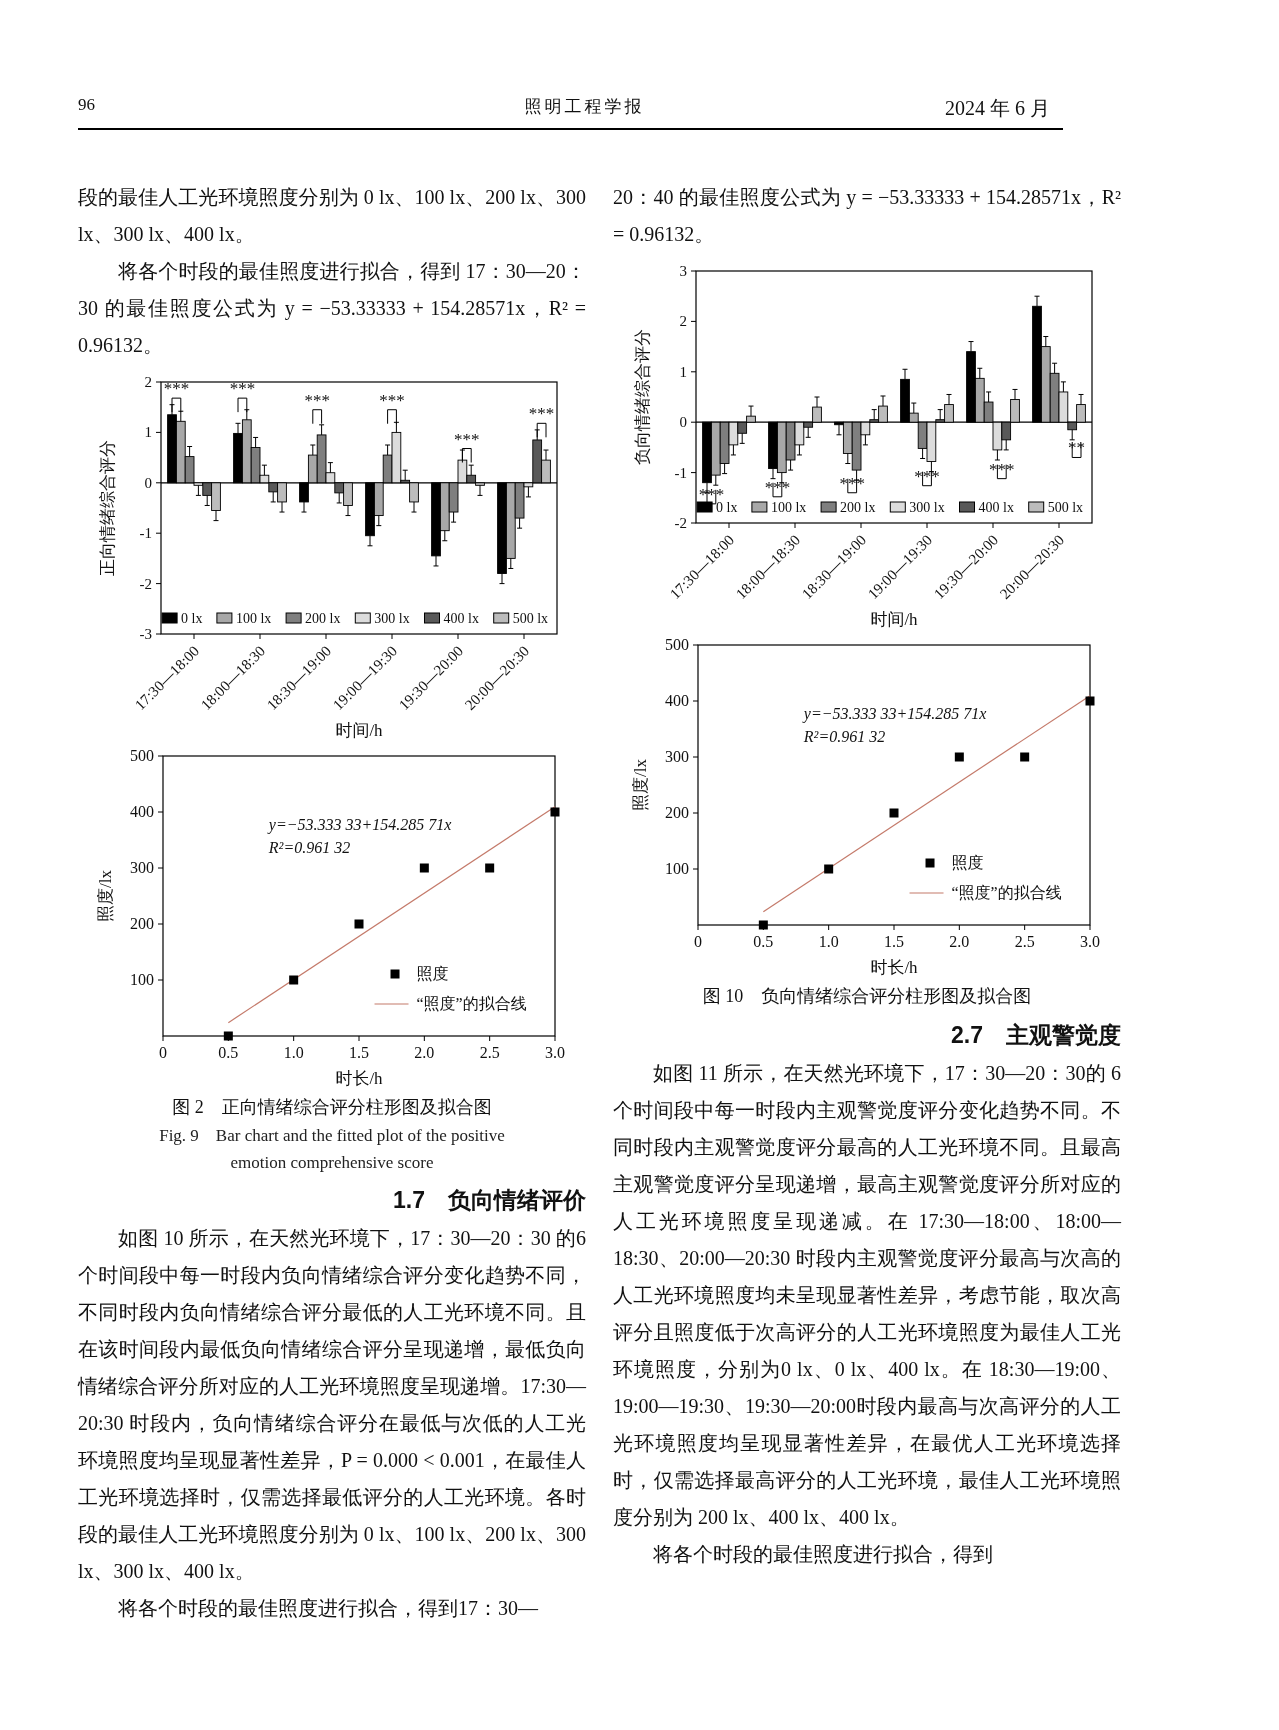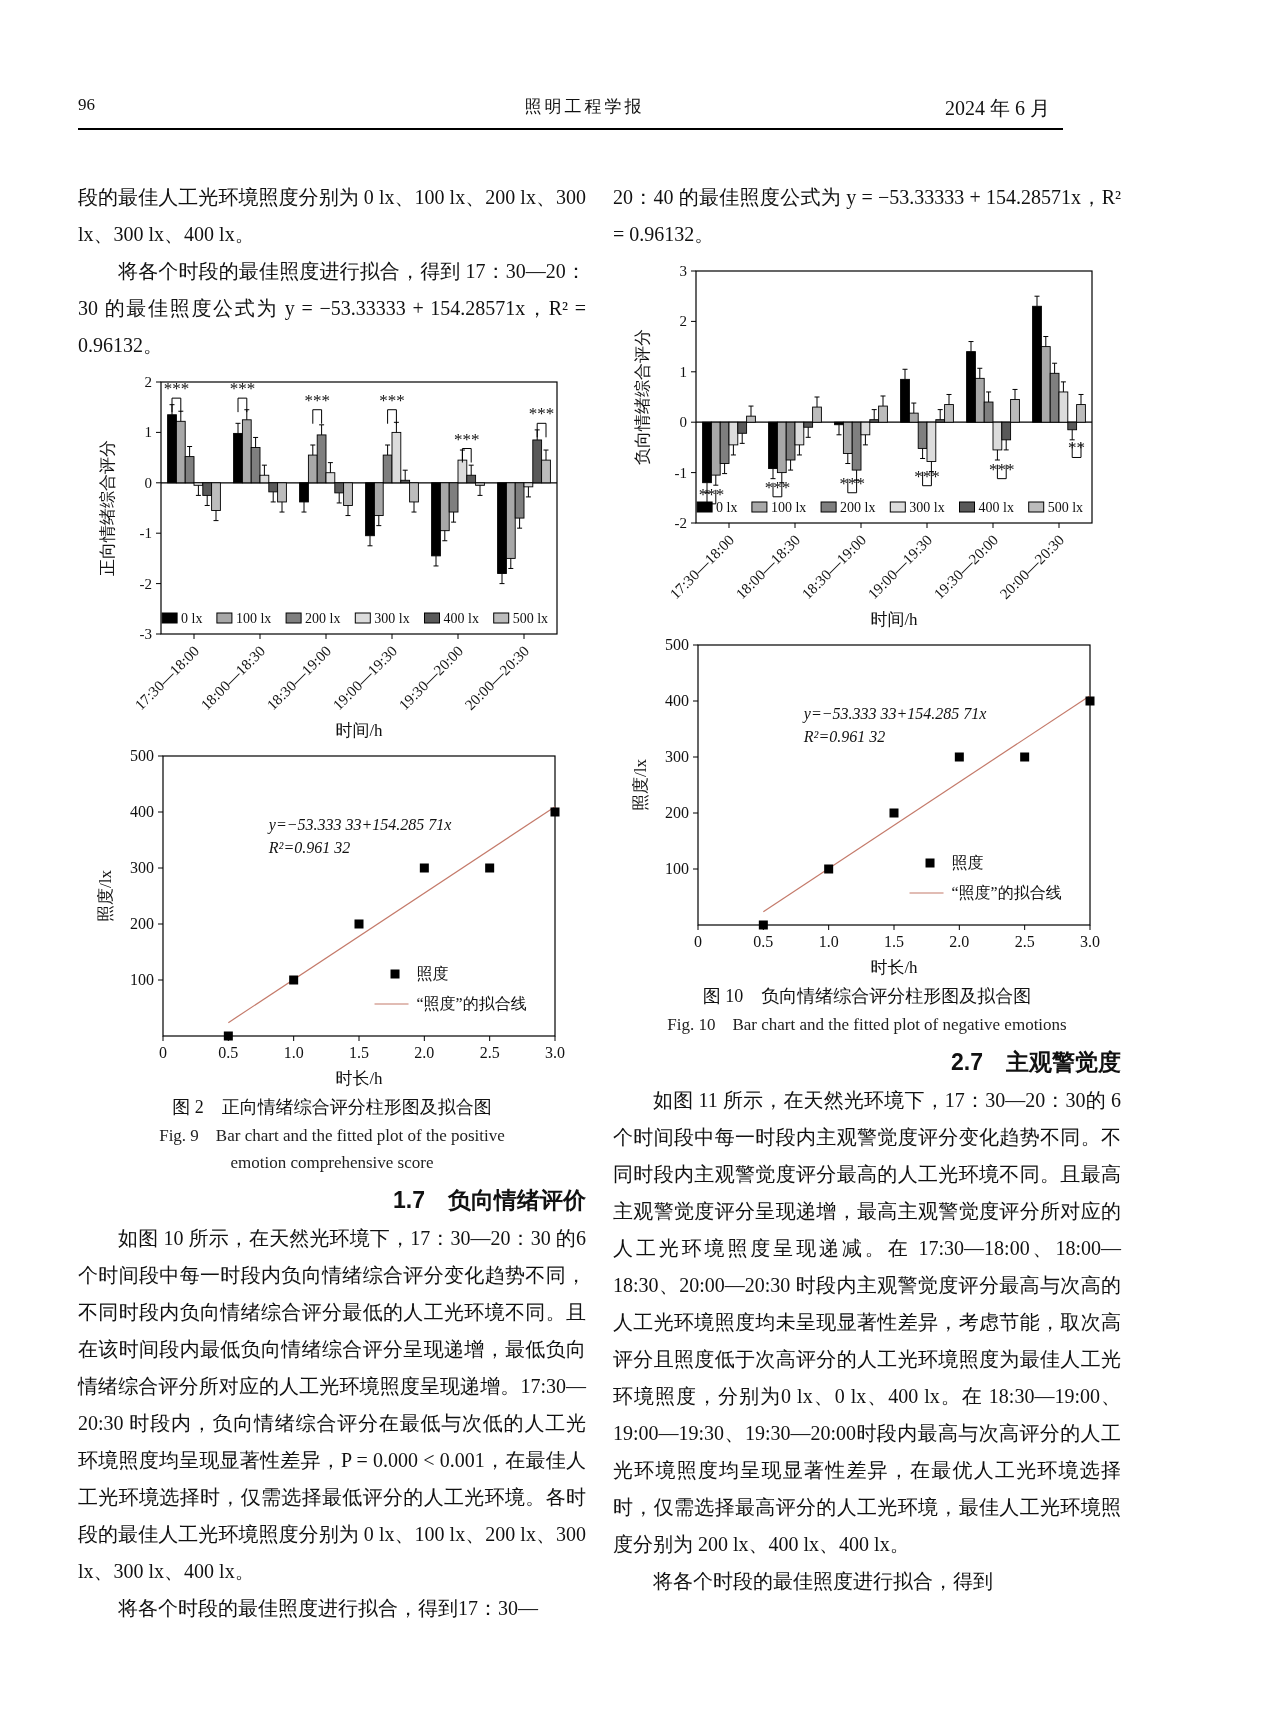--- a/index.html
+++ b/index.html
@@ -453,21 +453,20 @@
           <text x="171.84" y="86" font-size="16" font-style="italic">y=−53.333 33+154.285 71x</text>
           <text x="171.84" y="109" font-size="16" font-style="italic">R²=0.961 32</text>
           <rect x="293.52" y="225.5" width="9" height="9" fill="#000"></rect>
           <text x="319.52" y="235" font-size="16">照度</text>
           <line x1="277.52" y1="260" x2="311.52" y2="260" stroke="#c47a6a" stroke-width="1.2"></line>
           <text x="319.52" y="265" font-size="16">“照度”的拟合线</text>
           <text x="262" y="340" font-size="17" text-anchor="middle">时长/h</text>
           <text x="0" y="0" font-size="17" text-anchor="middle" transform="translate(14,152) rotate(-90)">照度/lx</text>
         </svg>
       <div class="figcap-zh">图 10　负向情绪综合评分柱形图及拟合图</div>
-      <div class="figcap-en">Fig. 10　Bar chart and the fitted plot of negative emotions</div>
     </div>
 
     <h3 class="sec">2.7　主观警觉度</h3>
     <p class="indent">如图 11 所示，在天然光环境下，17：30—20：30的 6 个时间段中每一时段内主观警觉度评分变化趋势不同。不同时段内主观警觉度评分最高的人工光环境不同。且最高主观警觉度评分呈现递增，最高主观警觉度评分所对应的人工光环境照度呈现递减。在 17:30—18:00、18:00—18:30、20:00—20:30 时段内主观警觉度评分最高与次高的人工光环境照度均未呈现显著性差异，考虑节能，取次高评分且照度低于次高评分的人工光环境照度为最佳人工光环境照度，分别为0 lx、0 lx、400 lx。在 18:30—19:00、19:00—19:30、19:30—20:00时段内最高与次高评分的人工光环境照度均呈现显著性差异，在最优人工光环境选择时，仅需选择最高评分的人工光环境，最佳人工光环境照度分别为 200 lx、400 lx、400 lx。</p>
     <p class="indent">将各个时段的最佳照度进行拟合，得到</p>
   </div>
 
 </div>
 
 </body></html>

